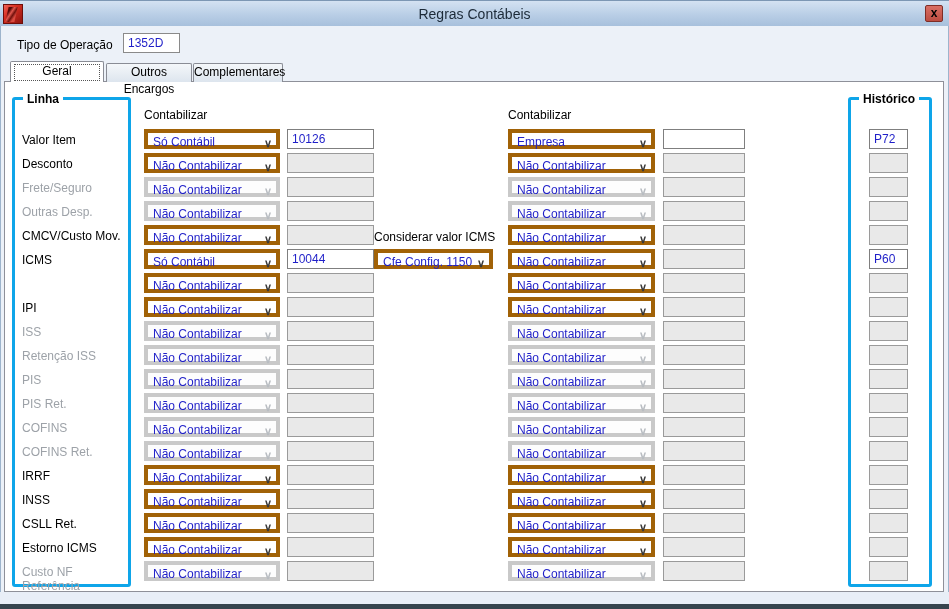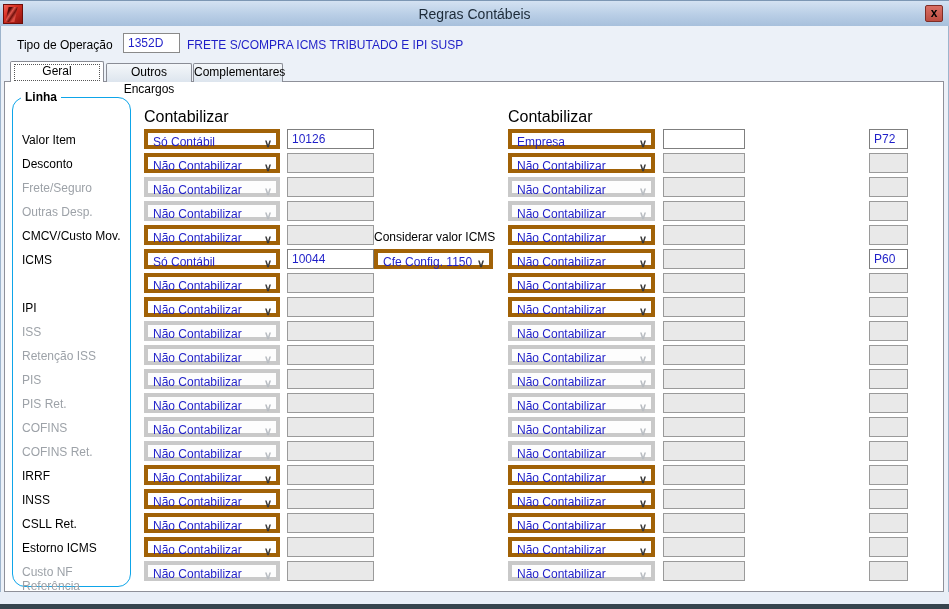--- a/index.html
+++ b/index.html
@@ -33,24 +33,24 @@
        border:1px solid #898c95;border-bottom:none;border-radius:2px 2px 0 0;
        box-sizing:border-box;font-size:12px;color:#000;text-align:center;line-height:17px;
        cursor:pointer;z-index:3;}
   .tab.selected{top:61px;height:21px;background:#fff;z-index:5;line-height:19px;}
   .tab.selected .focus-rect{display:block;position:absolute;left:3px;right:3px;top:2px;bottom:1px;
        border:1px dotted #555;}
   .focus-rect{display:none;}
   
   .panel{position:absolute;left:4px;top:81px;width:940px;height:511px;background:#fff;
          border:1px solid #8e9099;box-sizing:border-box;z-index:2;}
-  .groupbox{position:absolute;border:1px solid #0ea5e9;border-radius:13px;box-sizing:border-box;z-index:4;}
+  .groupbox{position:absolute;border:3px solid #0ea5e9;border-radius:3px;box-sizing:border-box;z-index:4;}
   .groupbox>.gb-title{position:absolute;top:-8px;left:8px;background:#fff;padding:0 4px;
          font-size:12px;font-weight:bold;color:#000;}
-  .sublabel{position:absolute;font-size:16px;color:#000;z-index:6;}
+  .sublabel{position:absolute;font-size:12px;color:#000;z-index:6;}
   
   .rows-layer{position:absolute;left:0;top:0;width:949px;height:609px;z-index:6;}
   .frow{position:absolute;left:0;width:949px;height:24px;}
   .frow .rlabel{position:absolute;left:22px;top:4px;width:112px;font-size:12px;color:#000;}
   .frow.rdis .rlabel{color:#9da2a8;}
   .sel{position:absolute;top:0;height:20px;background:#fff;border:4px solid #a16207;
        box-sizing:border-box;font-size:12px;color:#1f1fc8;line-height:18px;padding-left:5px;
        cursor:default;}
   .sel .arrow{position:absolute;right:4px;top:1px;font-size:11px;color:#3a3a3a;font-weight:bold;}
   .sel.dis{border-color:#c9c9c9;background:#fdfdfd;}
@@ -77,39 +77,41 @@
 <div class="dialog">
 
   <div class="titlebar">
     <div class="app-icon"></div>
     <div class="title-text">Regras Contábeis</div>
     <div class="close-btn">x</div>
   </div>
 
   <div class="op-label">Tipo de Operação</div>
   <div class="op-input">1352D</div>
-  <div class="op-desc">FRETE S/COMPRA ICMS TRIBUTADO E IPI SUSP</div>
 
   <div class="tab selected" style="left:10px;width:94px;">
     <span class="focus-rect"></span>
     <span style="position:relative;">Geral</span>
   </div>
   <div class="tab" style="left:106px;width:86px;">
     
     <span>Outros Encargos</span>
   </div>
   <div class="tab" style="left:193px;width:90px;">
     
     <span>Complementares</span>
   </div>
 
   <div class="panel"></div>
 
   <div class="groupbox" style="left:12px;top:97px;width:119px;height:490px;">
     <span class="gb-title">Linha</span>
+  </div>
+  <div class="groupbox" style="left:848px;top:97px;width:84px;height:490px;">
+    <span class="gb-title">Histórico</span>
   </div>
 
   <div class="sublabel" style="left:144px;top:108px;">Contabilizar</div>
   <div class="sublabel" style="left:508px;top:108px;">Contabilizar</div>
 
   <div class="icms-label">Considerar valor ICMS</div>
   <div class="sel icms-sel" style="position:absolute;">
     <span>Cfe Config. 1150</span>
     <span class="arrow">∨</span>
   </div>

